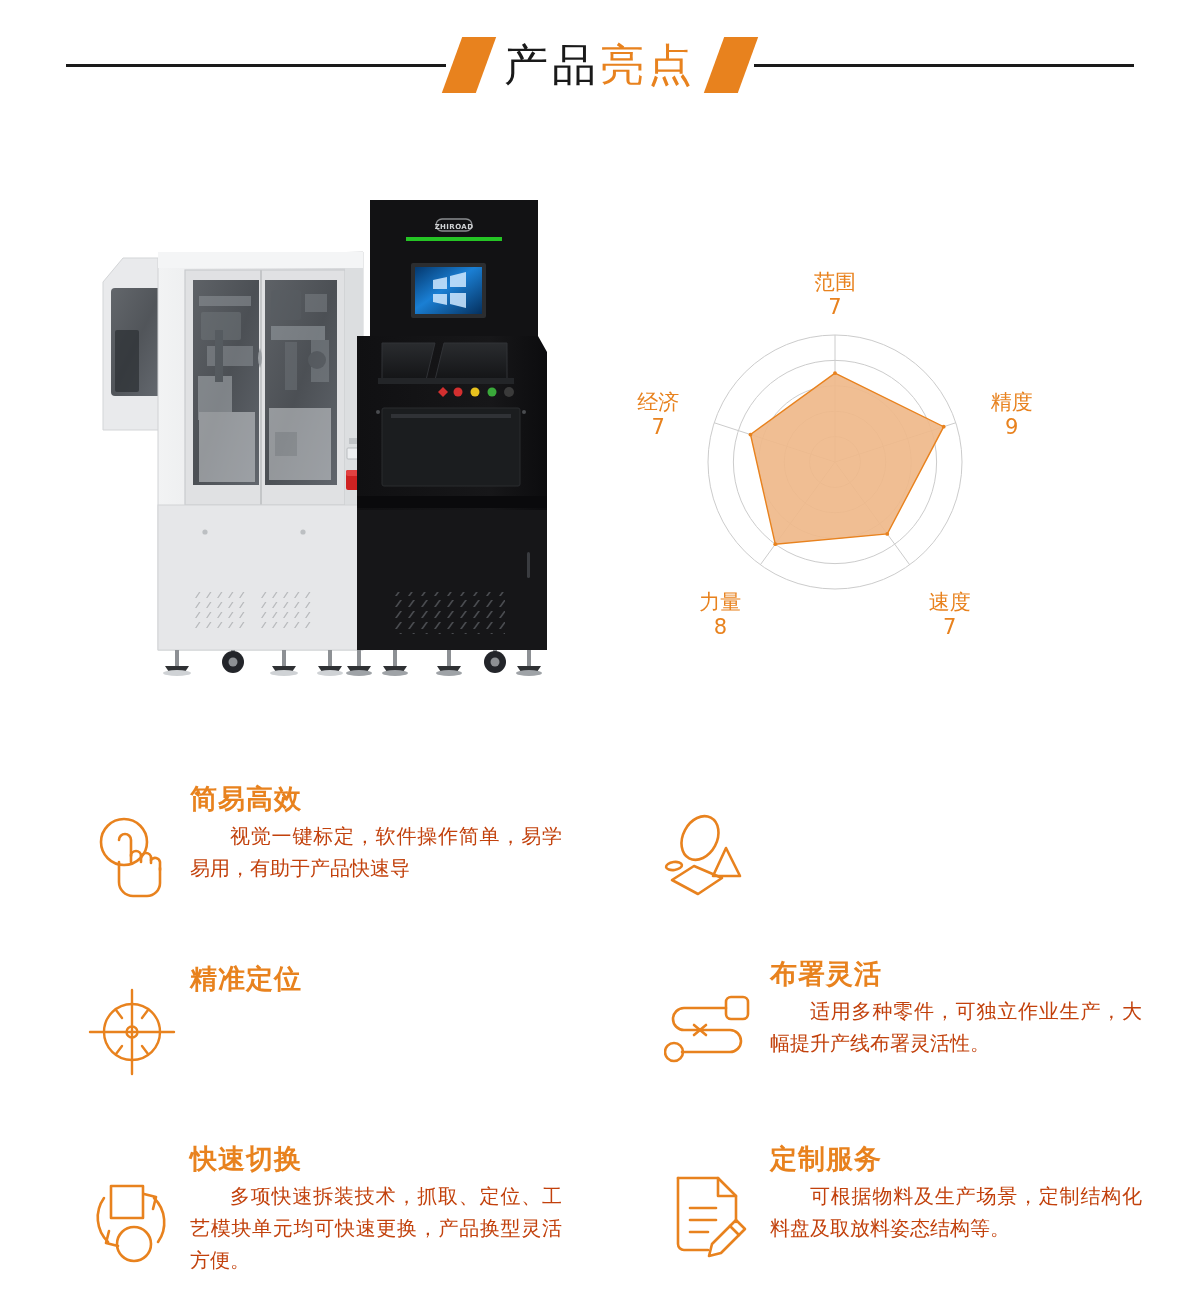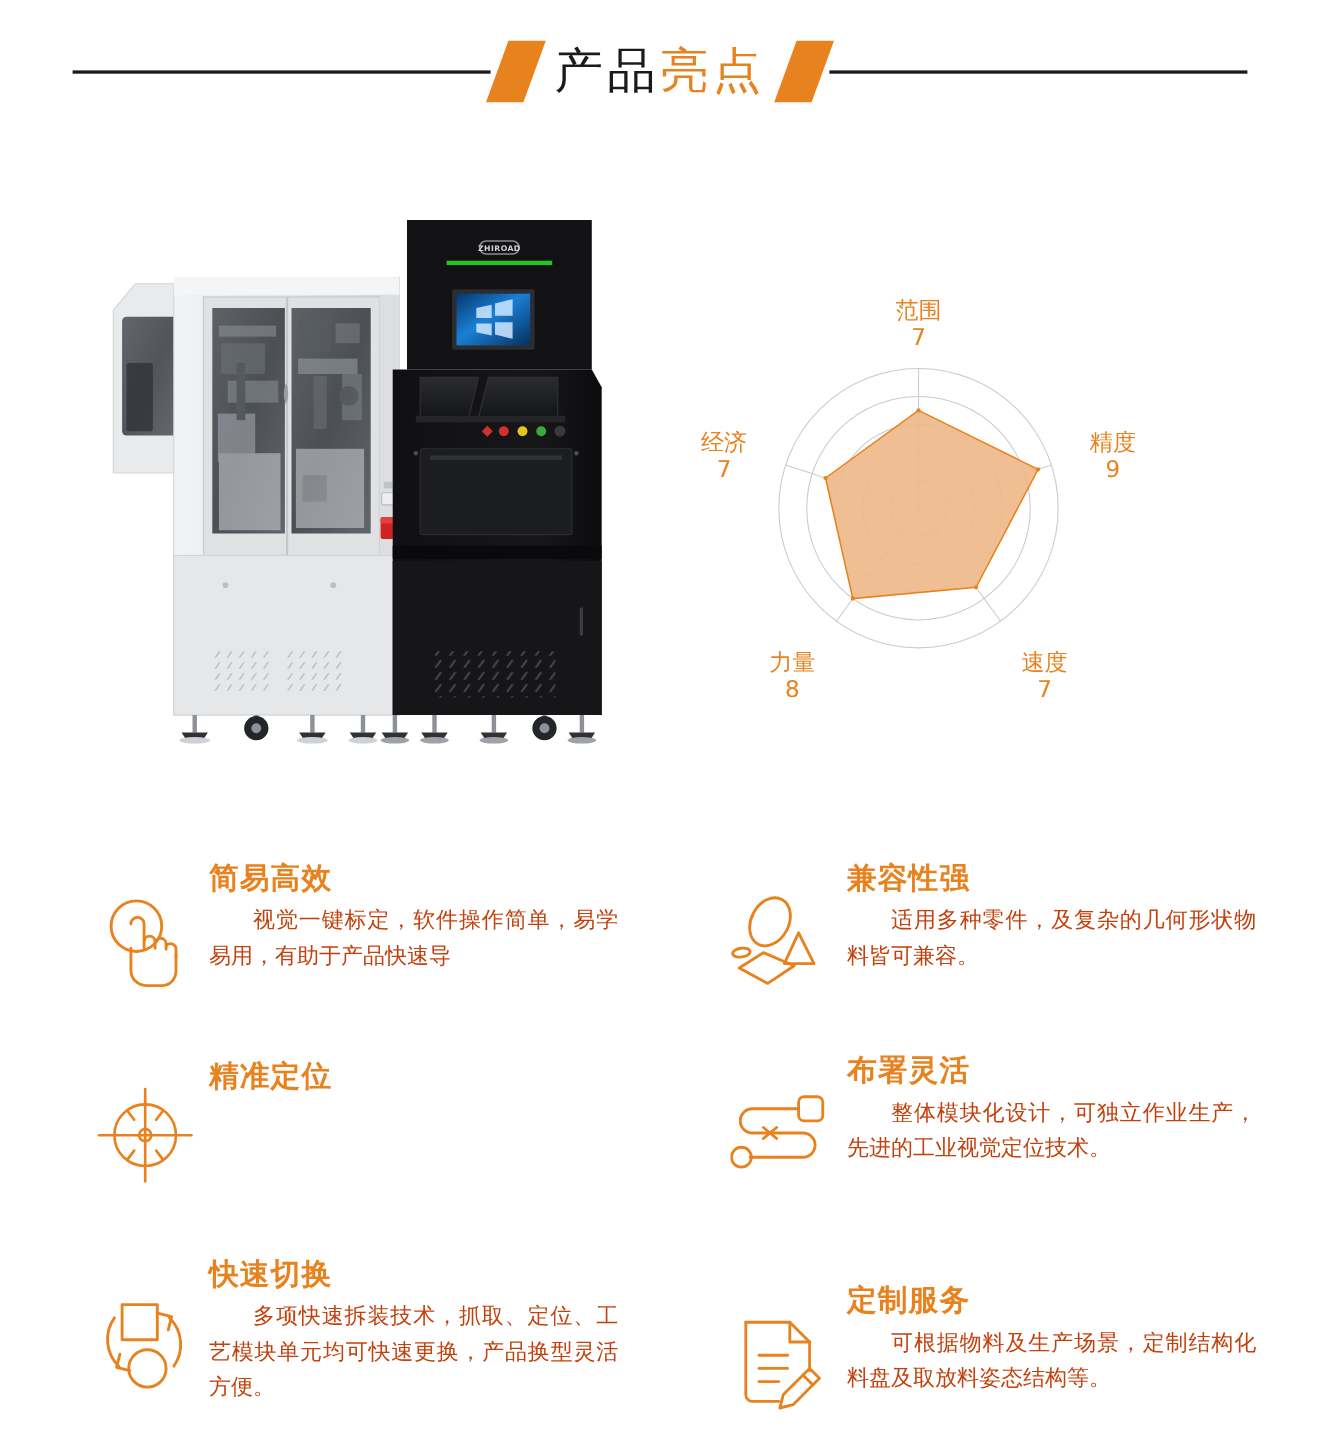--- a/index.html
+++ b/index.html
@@ -124,21 +124,21 @@
     font-family: "DejaVu Sans", "Liberation Sans", sans-serif;
     width: 372px;
   }
 
   
   .f1 { left: 80px;  top: 20px;  }
   .f2 { left: 660px; top: 20px;  }
   .f3 { left: 80px;  top: 200px; }
   .f4 { left: 660px; top: 195px; }
   .f5 { left: 80px;  top: 380px; align-items: center; }
-  .f6 { left: 660px; top: 380px; margin-top: 24px; }
+  .f6 { left: 660px; top: 380px; }
 </style>
 </head>
 <body>
 
 <div class="header">
   <div class="hdr-line left"></div>
   <div class="slash left"></div>
   <div class="hdr-title">
     <span class="dark">产品</span><span class="accent">亮点</span>
   </div>
@@ -387,24 +387,20 @@
 
   <div class="feature f2">
     <div class="icon-box">
       <svg width="96" height="96" viewBox="0 0 96 96" fill="none" stroke="#E8821E" stroke-width="2.6" stroke-linecap="round" stroke-linejoin="round">
         <ellipse cx="36" cy="34" rx="17" ry="23" transform="rotate(28 36 34)"></ellipse>
         <path d="M62 44 L76 72 L49 72 Z"></path>
         <path d="M30 62 L58 74 L34 90 L8 76 Z"></path>
         <ellipse cx="10" cy="62" rx="8" ry="4" transform="rotate(-8 10 62)"></ellipse>
       </svg>
     </div>
-    <div class="txt">
-      <div class="f-title">兼容性强</div>
-      <p class="f-desc">适用多种零件，及复杂的几何形状物料皆可兼容。</p>
-    </div>
   </div>
 
   <div class="feature f3">
     <div class="icon-box">
       <svg width="96" height="96" viewBox="0 0 96 96" fill="none" stroke="#E8821E" stroke-width="2.4" stroke-linecap="round">
         <circle cx="48" cy="48" r="28"></circle>
         <circle cx="48" cy="48" r="5.5"></circle>
         <line x1="48" y1="6" x2="48" y2="90"></line>
         <line x1="6" y1="48" x2="90" y2="48"></line>
         <line x1="32" y1="26" x2="38" y2="34"></line>
@@ -423,21 +419,21 @@
       <svg width="96" height="96" viewBox="0 0 96 96" fill="none" stroke="#E8821E" stroke-width="2.6" stroke-linecap="round" stroke-linejoin="round">
         <rect x="62" y="18" width="22" height="22" rx="5"></rect>
         <path d="M62 29 H20 a11 11 0 0 0 0 22 h46 a11 11 0 0 1 0 22 H18"></path>
         <circle cx="10" cy="73" r="9"></circle>
         <line x1="30" y1="46" x2="42" y2="56"></line>
         <line x1="42" y1="46" x2="30" y2="56"></line>
       </svg>
     </div>
     <div class="txt">
       <div class="f-title">布署灵活</div>
-      <p class="f-desc">整体模块化设计，可独立作业生产，先进的工业视觉定位技术。</p>
+      <p class="f-desc">适用多种零件，可独立作业生产，大幅提升产线布署灵活性。</p>
     </div>
   </div>
 
   <div class="feature f5">
     <div class="icon-box">
       <svg width="96" height="96" viewBox="0 0 96 96" fill="none" stroke="#E8821E" stroke-width="2.6" stroke-linecap="round" stroke-linejoin="round">
         <rect x="27" y="14" width="32" height="32"></rect>
         <circle cx="50" cy="72" r="17"></circle>
         <path d="M70 26 a34 34 0 0 1 4 44"></path>
         <path d="M60 22 l12 3 l-3 12"></path>

